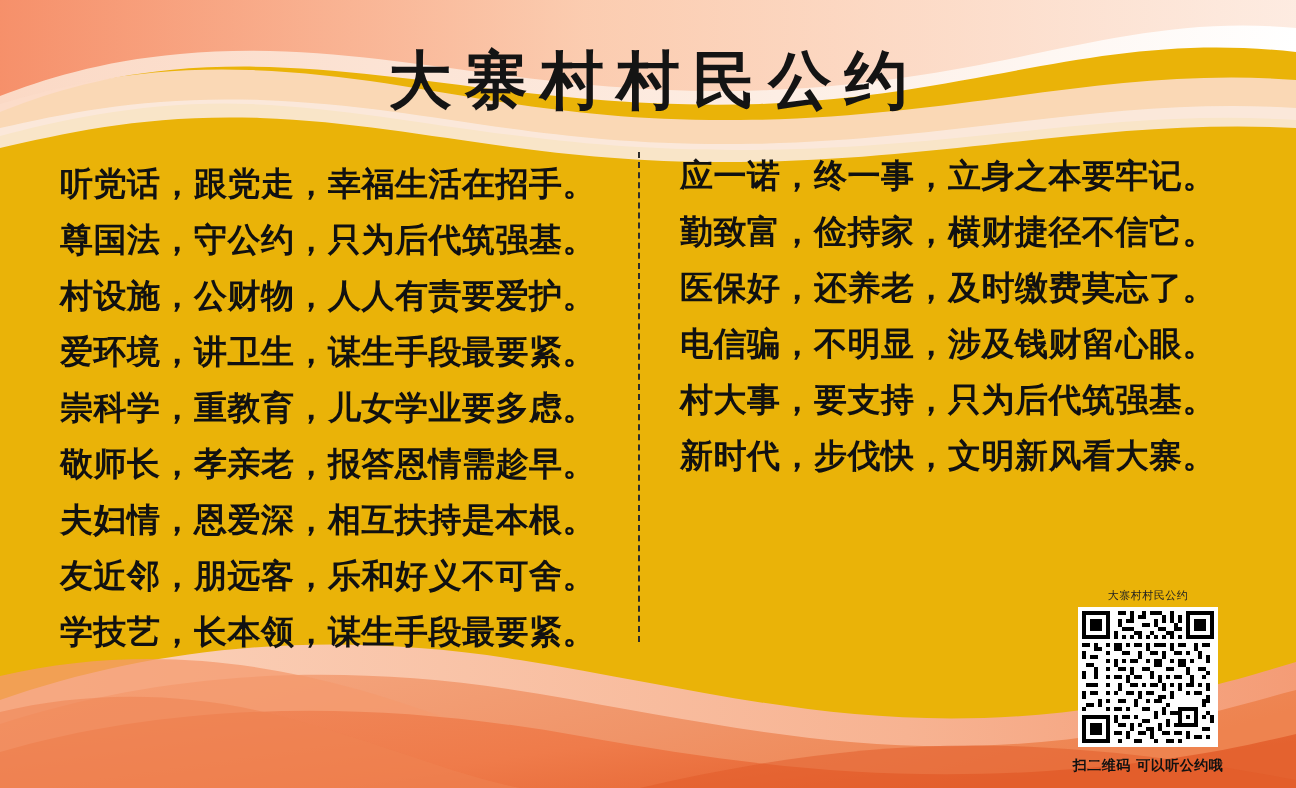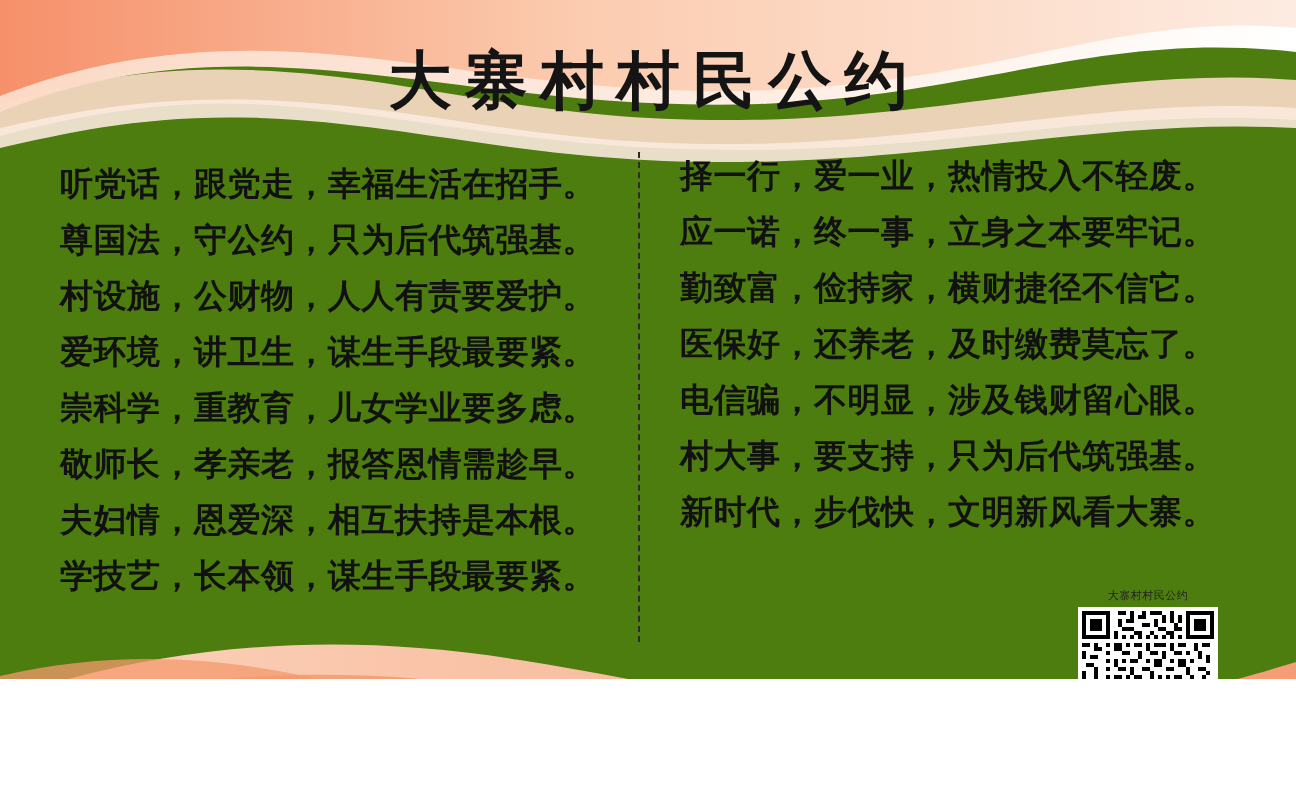--- a/index.html
+++ b/index.html
@@ -6,23 +6,23 @@
     margin: 0;
     padding: 0;
     background: #ffffff;
   }
   body {
     font-family: "Liberation Sans", sans-serif;
   }
   #poster {
     position: relative;
     width: 1296px;
-    height: 679px;
+    height: 788px;
     overflow: hidden;
-    background: #4d7c0f;
+    background: #eab308;
   }
 
   
   .wave-layer {
     position: absolute;
     left: 0;
     top: 0;
     width: 1296px;
     height: 788px;
     pointer-events: none;
@@ -177,27 +177,27 @@
   <div id="content">
 
     <div class="column" id="column-left">
       <div class="pledge-line">听党话，跟党走，幸福生活在招手。</div>
       <div class="pledge-line">尊国法，守公约，只为后代筑强基。</div>
       <div class="pledge-line">村设施，公财物，人人有责要爱护。</div>
       <div class="pledge-line">爱环境，讲卫生，谋生手段最要紧。</div>
       <div class="pledge-line">崇科学，重教育，儿女学业要多虑。</div>
       <div class="pledge-line">敬师长，孝亲老，报答恩情需趁早。</div>
       <div class="pledge-line">夫妇情，恩爱深，相互扶持是本根。</div>
+      <div class="pledge-line">友近邻，朋远客，乐和好义不可舍。</div>
       <div class="pledge-line">学技艺，长本领，谋生手段最要紧。</div>
     </div>
 
     <div class="divider"></div>
 
     <div class="column" id="column-right">
-      <div class="pledge-line">择一行，爱一业，热情投入不轻废。</div>
       <div class="pledge-line">应一诺，终一事，立身之本要牢记。</div>
       <div class="pledge-line">勤致富，俭持家，横财捷径不信它。</div>
       <div class="pledge-line">医保好，还养老，及时缴费莫忘了。</div>
       <div class="pledge-line">电信骗，不明显，涉及钱财留心眼。</div>
       <div class="pledge-line">村大事，要支持，只为后代筑强基。</div>
       <div class="pledge-line">新时代，步伐快，文明新风看大寨。</div>
     </div>
 
   </div>
 

